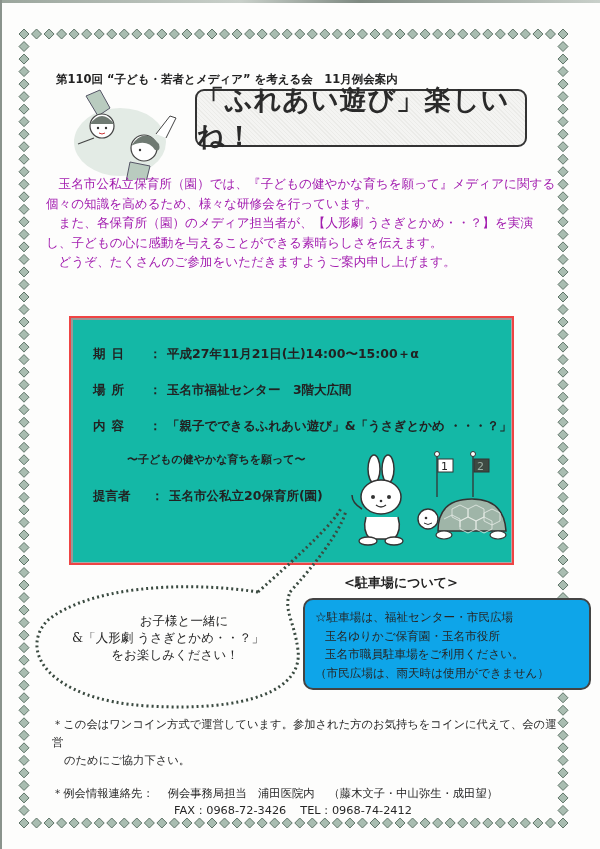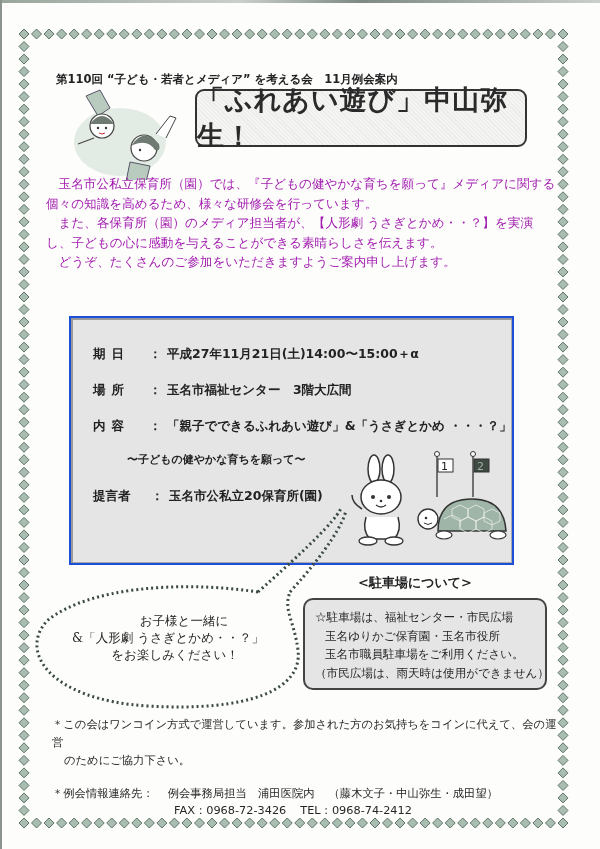--- a/index.html
+++ b/index.html
@@ -29,39 +29,39 @@
     display: flex; align-items: center; justify-content: center;
   }
   .title-text { font-size: 27px; font-weight: bold; color: #2a2a2a; letter-spacing: 1px; font-family: "DejaVu Sans", sans-serif; }
 
   .intro { position: absolute; left: 46px; top: 174px; width: 510px; font-family: "DejaVu Serif", serif; font-size: 12.6px; line-height: 19.5px; color: #a21caf; }
   .intro p { margin: 0; }
   .indent { text-indent: 1em; }
 
   .event-box {
     position: absolute; left: 69px; top: 316px; width: 441px; height: 245px;
-    border: 2px solid #1d4ed8; box-shadow: 2px 2px 0 #999 inset, -1px -1px 0 #aaa inset;
-    background: #e5e5e5;
+    border: 2px solid #ef4444; box-shadow: 2px 2px 0 #999 inset, -1px -1px 0 #aaa inset;
+    background: #14b8a6;
     text-decoration: underline;
   }
   .ev-row { position: absolute; left: 22px; font-size: 12.5px; font-weight: bold; color: #222; white-space: nowrap; }
   .ev-label { display: inline-block; width: 56px; letter-spacing: 6px; }
   .ev-colon { display: inline-block; width: 18px; }
   .ev-sub { position: absolute; left: 56px; top: 134px; font-size: 11px; font-weight: bold; color: #222; }
 
   .animals { position: absolute; left: 340px; top: 447px; width: 170px; height: 100px; }
 
   .bubble { position: absolute; left: 28px; top: 500px; width: 340px; height: 215px; }
   .bubble-text { position: absolute; left: 60px; top: 612px; width: 220px; font-family: "DejaVu Serif", serif; font-size: 12.5px; line-height: 17px; color: #262626; }
   .bubble-text div { white-space: nowrap; text-align: center; }
 
-  .parking-title { position: absolute; left: 358px; top: 574px; font-family: "DejaVu Serif", serif; font-size: 13px; font-weight: bold; color: #222; }
+  .parking-title { position: absolute; left: 344px; top: 574px; font-family: "DejaVu Serif", serif; font-size: 13px; font-weight: bold; color: #222; }
   .parking-box {
     position: absolute; left: 303px; top: 598px; width: 240px; height: 88px;
-    border: 2px solid #444; border-radius: 10px; background: #e5e5e5;
+    border: 2px solid #444; border-radius: 10px; background: #0ea5e9; padding-left: 44px;
   }
   .parking-lines { position: absolute; left: 10px; top: 8px; font-family: "DejaVu Serif", serif; font-size: 11.6px; line-height: 18.5px; color: #262626; white-space: nowrap; }
 
   .note { position: absolute; left: 52px; top: 716px; width: 510px; font-size: 11.3px; line-height: 18px; color: #262626; }
   .note p { margin: 0; }
   .contact { position: absolute; left: 52px; top: 765px; font-size: 11.3px; line-height: 17px; color: #262626; white-space: nowrap; margin-top: 20px; }
   .contact .line2 { padding-left: 122px; }
   .sp { display: inline-block; width: 14px; }
 </style>
 </head>
@@ -304,21 +304,21 @@
   <path d="M31 47 q3 2 6 0" stroke="#c33" fill="none"></path>
   <path d="M10 58 l16 -6" stroke="#444" stroke-width="1.2"></path>
   <circle cx="76" cy="62" r="13" fill="#fff" stroke="#444" stroke-width="1.2"></circle>
   <path d="M63 60 q13 -20 28 -2 q2 8 -4 6 q-8 -12 -24 -4z" fill="#6f7a72"></path>
   <circle cx="72" cy="64" r="1.2" fill="#333"></circle>
   <path d="M62 76 l20 4 l-4 16 l-20 0 z" fill="#b9cbbf" stroke="#556" stroke-width="1"></path>
   <path d="M88 48 l14 -18 l6 2 l-10 20" fill="#fff" stroke="#444" stroke-width="1"></path>
 </svg>
 
 <div class="title-box">
-  <span class="title-text">「ふれあい遊び」中山弥生！</span>
+  <span class="title-text">「ふれあい遊び」楽しいね！</span>
 </div>
 
 <div class="intro">
   <p class="indent">玉名市公私立保育所（園）では、『子どもの健やかな育ちを願って』メディアに関する個々の知識を高めるため、様々な研修会を行っています。</p>
   <p class="indent">また、各保育所（園）のメディア担当者が、【人形劇 うさぎとかめ・・？】を実演し、子どもの心に感動を与えることができる素晴らしさを伝えます。</p>
   <p class="indent">どうぞ、たくさんのご参加をいただきますようご案内申し上げます。</p>
 </div>
 
 <div class="event-box">
   <div class="ev-row" style="top:28px">

